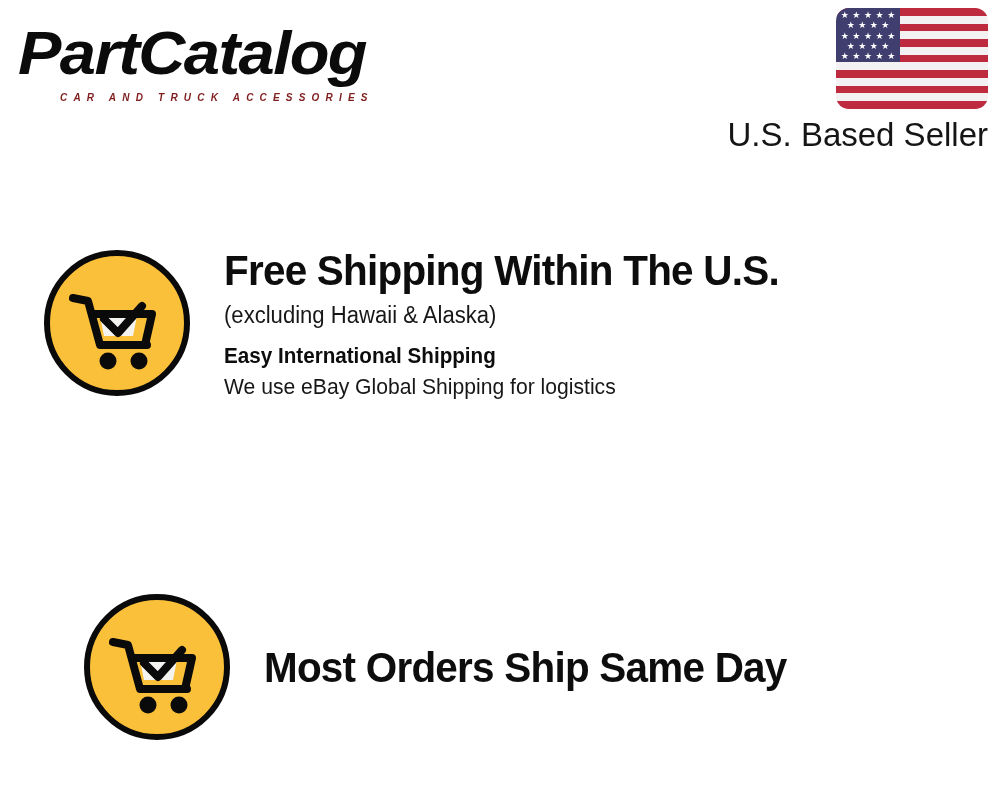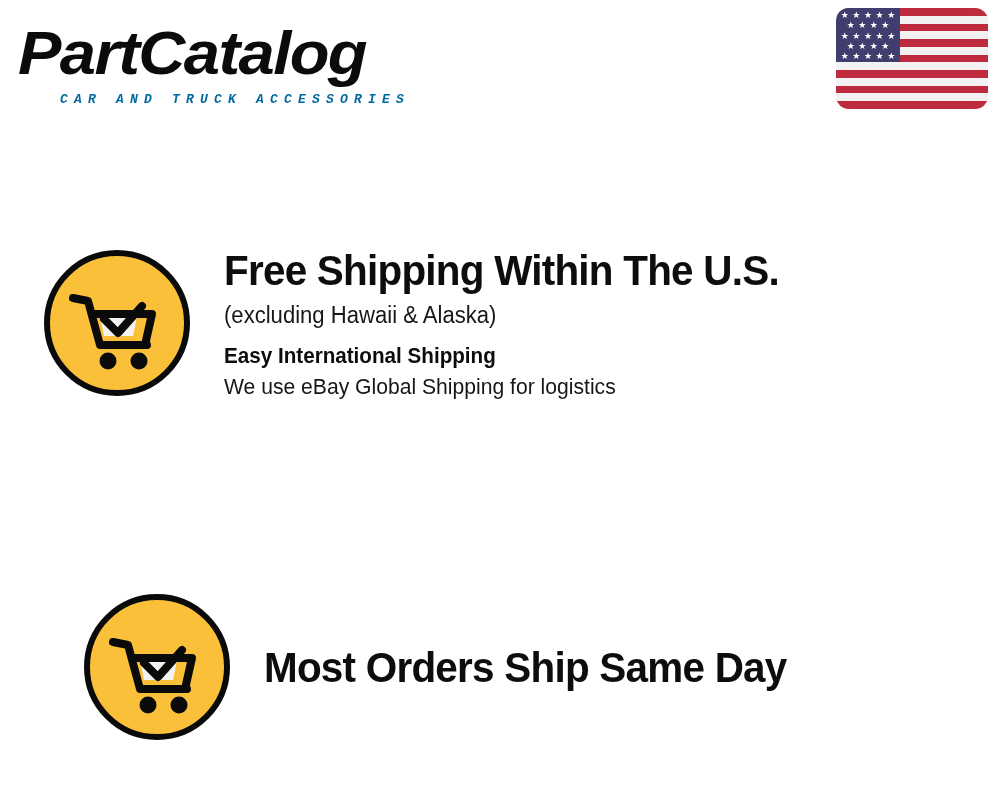--- a/index.html
+++ b/index.html
@@ -40,26 +40,26 @@
     line-height: 70px;
     color: #0b0b0b;
     transform: scaleX(1.05);
     transform-origin: left center;
     white-space: nowrap;
   }
   #brand-tagline {
     position: absolute;
     left: 42px;
     top: 74px;
-    font-family: Liberation Mono, monospace;
+    font-family: Liberation Sans, sans-serif;
     font-weight: bold;
     font-style: italic;
-    font-size: 13px;
+    font-size: 10px;
     letter-spacing: 6.2px;
-    color: #0369a1;
+    color: #7f1d1d;
     white-space: nowrap;
   }
 
   #seller-badge {
     position: absolute;
     right: 12px;
     top: 8px;
     width: 280px;
     text-align: right;
   }
@@ -238,20 +238,21 @@
         </div>
         <div class="star-row" style="top:43px">
           <span class="star">★</span>
             <span class="star">★</span>
             <span class="star">★</span>
             <span class="star">★</span>
             <span class="star">★</span>
         </div>
       </div>
     </div>
+    <div id="seller-label">U.S. Based Seller</div>
   </div>
 
 </div>
 
 <div id="features">
 
   <div class="feature-row" id="feature-row-0">
     <div class="feature-icon">
       <svg viewBox="0 0 150 150" xmlns="http://www.w3.org/2000/svg">
         <circle cx="75" cy="75" r="70" fill="#FBC03A" stroke="#0a0a0a" stroke-width="6"></circle>

